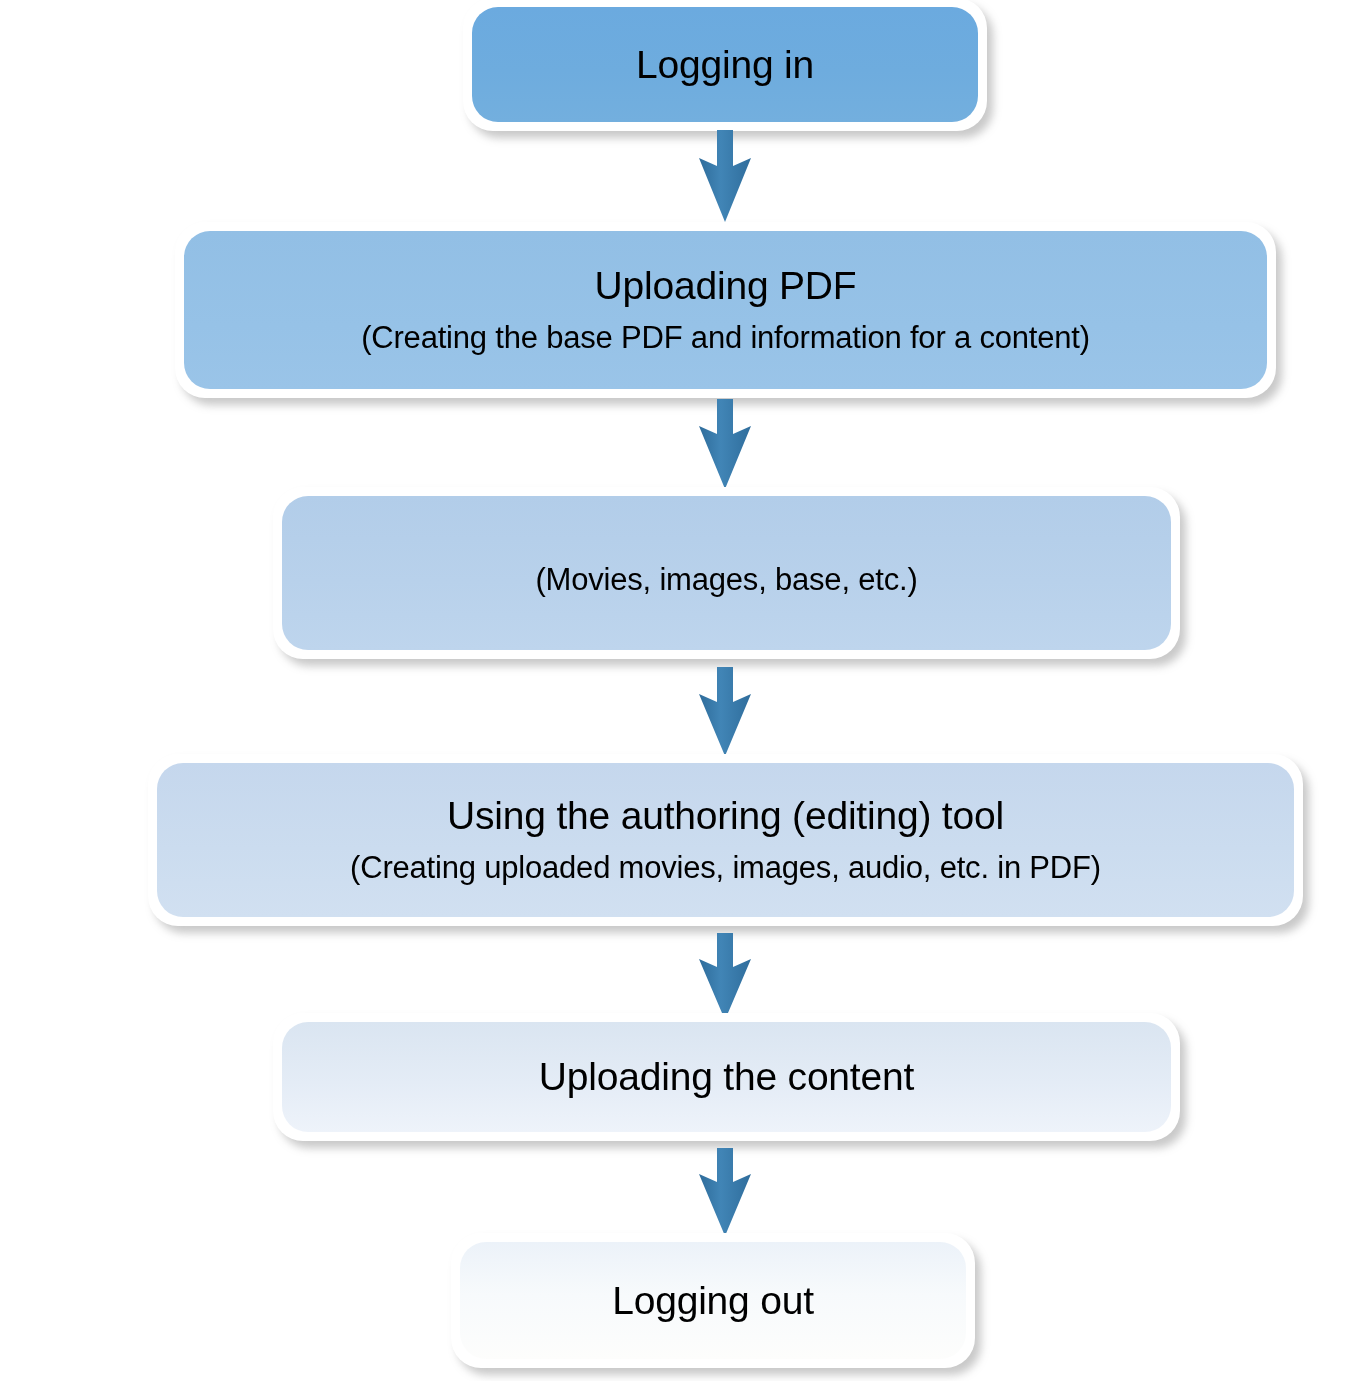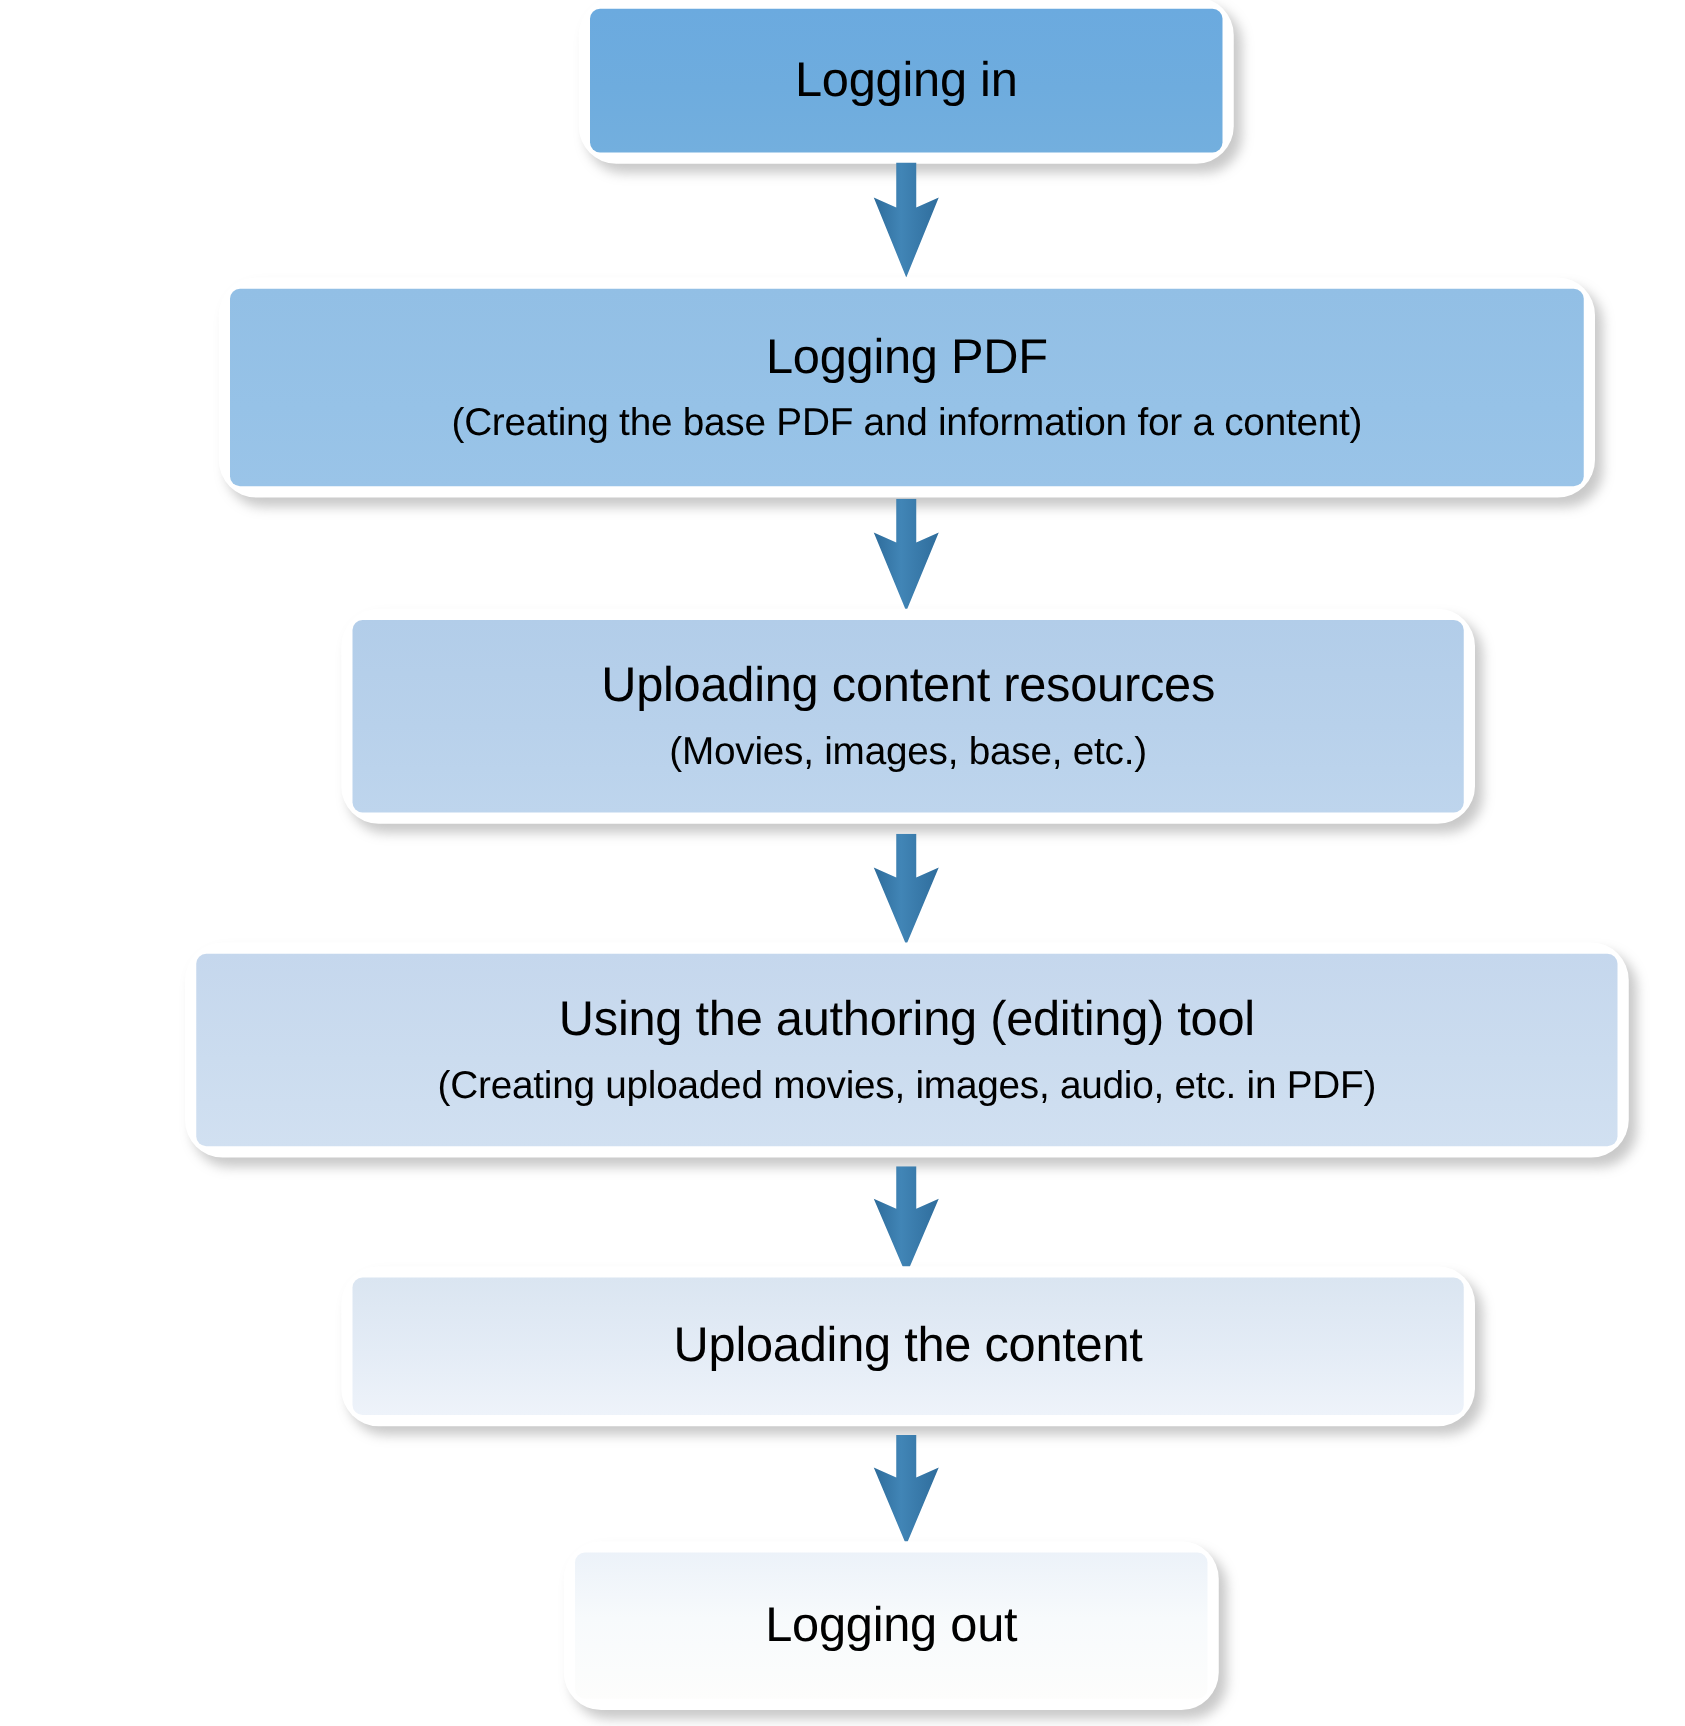--- a/index.html
+++ b/index.html
@@ -28,21 +28,21 @@
     border-radius: 30px;
     box-shadow: 6px 7px 9px rgba(120,120,120,0.40);
     padding: 9px;
     box-sizing: border-box;
   }
 
   
   .node-body {
     width: 100%;
     height: 100%;
-    border-radius: 8px;
+    border-radius: 26px;
     box-sizing: border-box;
     display: flex;
     flex-direction: column;
     align-items: center;
     justify-content: center;
     text-align: center;
     color: #000000;
     line-height: 1.12;
   }
 
@@ -95,41 +95,40 @@
           <stop offset="42%" stop-color="#4185B6"></stop>
           <stop offset="100%" stop-color="#2F6D9C"></stop>
         </linearGradient>
       </defs>
       <path d="M52,0 L68,0 L68,36 L86,28 L60,92 L34,28 L52,36 Z" fill="url(#ag1)"></path>
     </svg>
   </div>
 
   <div class="node" id="node-1" style="left:175px; top:222px; width:1101px; height:176px;">
     <div class="node-body">
-      <div class="node-title">Logging PDF</div>
+      <div class="node-title">Uploading PDF</div>
       <div class="node-sub">(Creating the base PDF and information for a content)</div>
     </div>
   </div>
 
   <div class="arrow" style="left:665px; top:399px; width:120px; height:90px;">
     <svg viewBox="0 0 120 90" preserveAspectRatio="none" aria-hidden="true">
       <defs>
         <linearGradient id="ag2" x1="0" y1="0" x2="1" y2="0">
           <stop offset="0%" stop-color="#2E6C9B"></stop>
           <stop offset="42%" stop-color="#4185B6"></stop>
           <stop offset="100%" stop-color="#2F6D9C"></stop>
         </linearGradient>
       </defs>
       <path d="M52,0 L68,0 L68,35 L86,27 L60,90 L34,27 L52,35 Z" fill="url(#ag2)"></path>
     </svg>
   </div>
 
   <div class="node" id="node-2" style="left:273px; top:487px; width:907px; height:172px;">
     <div class="node-body">
-      <div class="node-title">Uploading content resources</div>
       <div class="node-sub">(Movies, images, base, etc.)</div>
     </div>
   </div>
 
   <div class="arrow" style="left:665px; top:667px; width:120px; height:89px;">
     <svg viewBox="0 0 120 89" preserveAspectRatio="none" aria-hidden="true">
       <defs>
         <linearGradient id="ag3" x1="0" y1="0" x2="1" y2="0">
           <stop offset="0%" stop-color="#2E6C9B"></stop>
           <stop offset="42%" stop-color="#4185B6"></stop>

